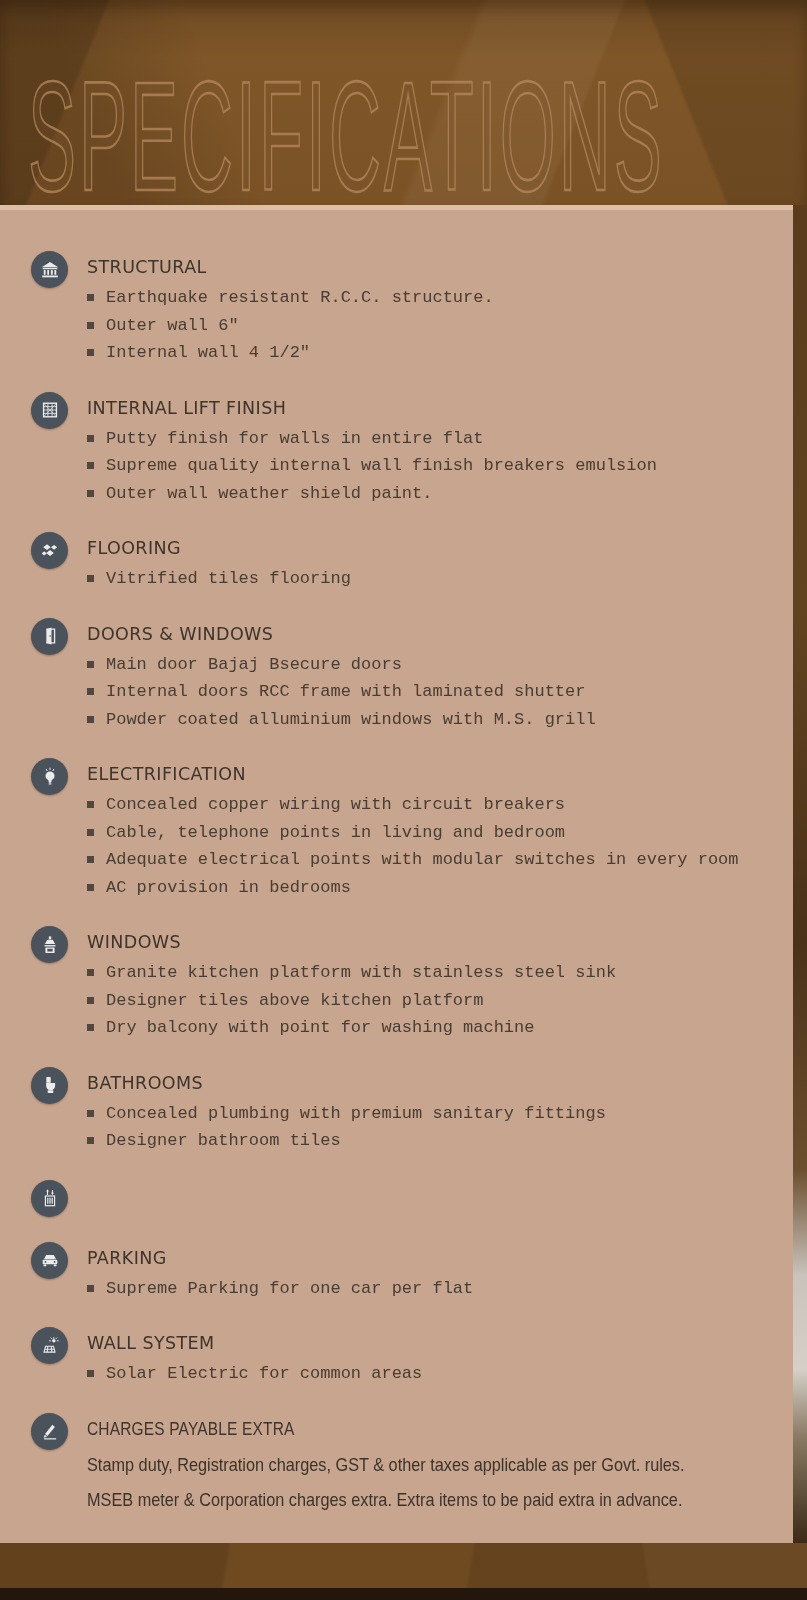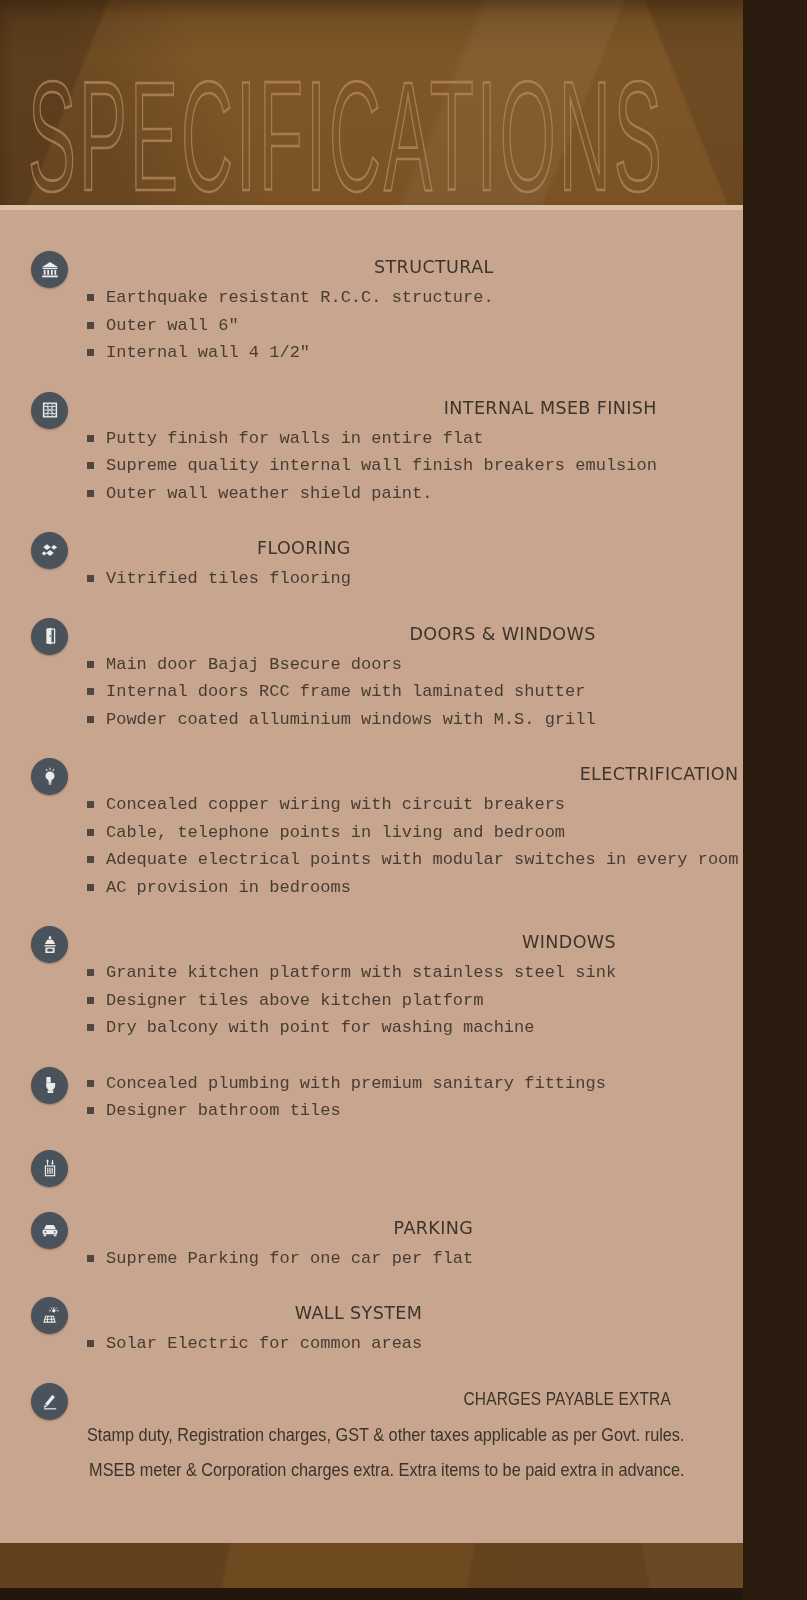--- a/index.html
+++ b/index.html
@@ -1,16 +1,16 @@
 <!DOCTYPE html>
 <html><head>
 <meta charset="utf-8">
 <style>
   html,body{margin:0;padding:0;background:#2a1c0e;}
-  .page{position:relative;width:743px;height:1600px;overflow:hidden;
+  .page{position:relative;width:807px;height:1600px;overflow:hidden;
         font-family:"DejaVu Sans","Liberation Sans",sans-serif;background:#404040;}
 
   
   .header{position:absolute;left:0;top:0;width:807px;height:205px;
     background:
       linear-gradient(112deg, rgba(35,20,8,.20) 0 12%, transparent 12.5% 54%, rgba(255,228,195,.05) 55% 70%, transparent 70.5%),
       linear-gradient(248deg, rgba(28,16,5,.16) 0 18%, transparent 18.5% 70%, rgba(20,12,4,.18) 86% 100%),
       linear-gradient(180deg,#6e4a22 0%,#7f5628 28%,#7b5226 100%);
     box-shadow:inset 0 8px 14px rgba(20,10,2,.28);}
   .header h1{position:absolute;left:28px;top:46px;margin:0;white-space:nowrap;
@@ -23,21 +23,21 @@
 
   
   .bg-right-strip{position:absolute;right:0;top:205px;width:14px;height:1338px;
     background:linear-gradient(180deg,
       #5a3c1d 0%, #61431f 30%, #4a3118 55%, #6b4e2d 72%,
       #c9c3bb 80%, #d6d0c8 87%, #8a7b64 92%, #3a2a16 100%);}
 
   
   .panel{position:absolute;left:0;top:205px;width:793px;height:1338px;
     background:#c8a58e;border-top:5px solid #dcc0a6;box-sizing:border-box;}
-  #sections{padding-top:44px;text-align:right;}
+  #sections{padding-top:44px;}
 
   .spec-section{display:flex;gap:19px;margin:0 0 28px;padding-left:31px;}
   .icon-circle{width:37px;height:37px;border-radius:50%;background:#4a535b;
     flex:none;display:flex;align-items:center;justify-content:center;margin-top:-3px;
     box-shadow:0 1px 2px rgba(60,35,15,.35);}
   .icon-circle svg{width:22px;height:22px;display:block;}
   .section-body{min-width:0;}
   .section-heading{margin:0 0 3px;font-weight:400;font-size:17.5px;line-height:27px;
     letter-spacing:.4px;color:#3d342b;}
   .section-items{list-style:none;margin:0;padding:0;}
@@ -110,21 +110,21 @@
     <span class="icon-circle">
             <svg viewBox="0 0 24 24">
               <g stroke="#ebebeb" fill="none">
                 <rect x="5" y="4.6" width="14" height="14.8" stroke-width="1.5"></rect>
                 <path d="M5 8.3h14M5 12h14M5 15.7h14M9.7 4.6v14.8M14.3 4.6v14.8" stroke-width=".9"></path>
                 <path d="M5 4.6 19 19.4M19 4.6 5 19.4" stroke-width=".7"></path>
               </g>
             </svg>
           </span>
     <div class="section-body">
-      <h2 class="section-heading">INTERNAL MSEB FINISH</h2>
+      <h2 class="section-heading">INTERNAL LIFT FINISH</h2>
       <ul class="section-items">
               <li>
                 <span class="bullet"></span>
                 <span>Putty finish for walls in entire flat</span>
               </li>
               <li>
                 <span class="bullet"></span>
                 <span>Supreme quality internal wall finish breakers emulsion</span>
               </li>
               <li>
@@ -249,20 +249,21 @@
 
   <section class="spec-section">
     <span class="icon-circle">
             <svg viewBox="0 0 24 24" fill="#ebebeb">
               <rect x="8" y="3.4" width="4.8" height="6.2" rx=".6"></rect>
               <path d="M7.8 9.9h9.8v3a4.9 4.9 0 0 1-4.9 4.9 4.9 4.9 0 0 1-4.9-4.9z"></path>
               <rect x="9.4" y="17.6" width="6.2" height="3" rx=".6"></rect>
             </svg>
           </span>
     <div class="section-body">
+      <h2 class="section-heading">BATHROOMS</h2>
       <ul class="section-items">
               <li>
                 <span class="bullet"></span>
                 <span>Concealed plumbing with premium sanitary fittings</span>
               </li>
               <li>
                 <span class="bullet"></span>
                 <span>Designer bathroom tiles</span>
               </li>
             </ul>

